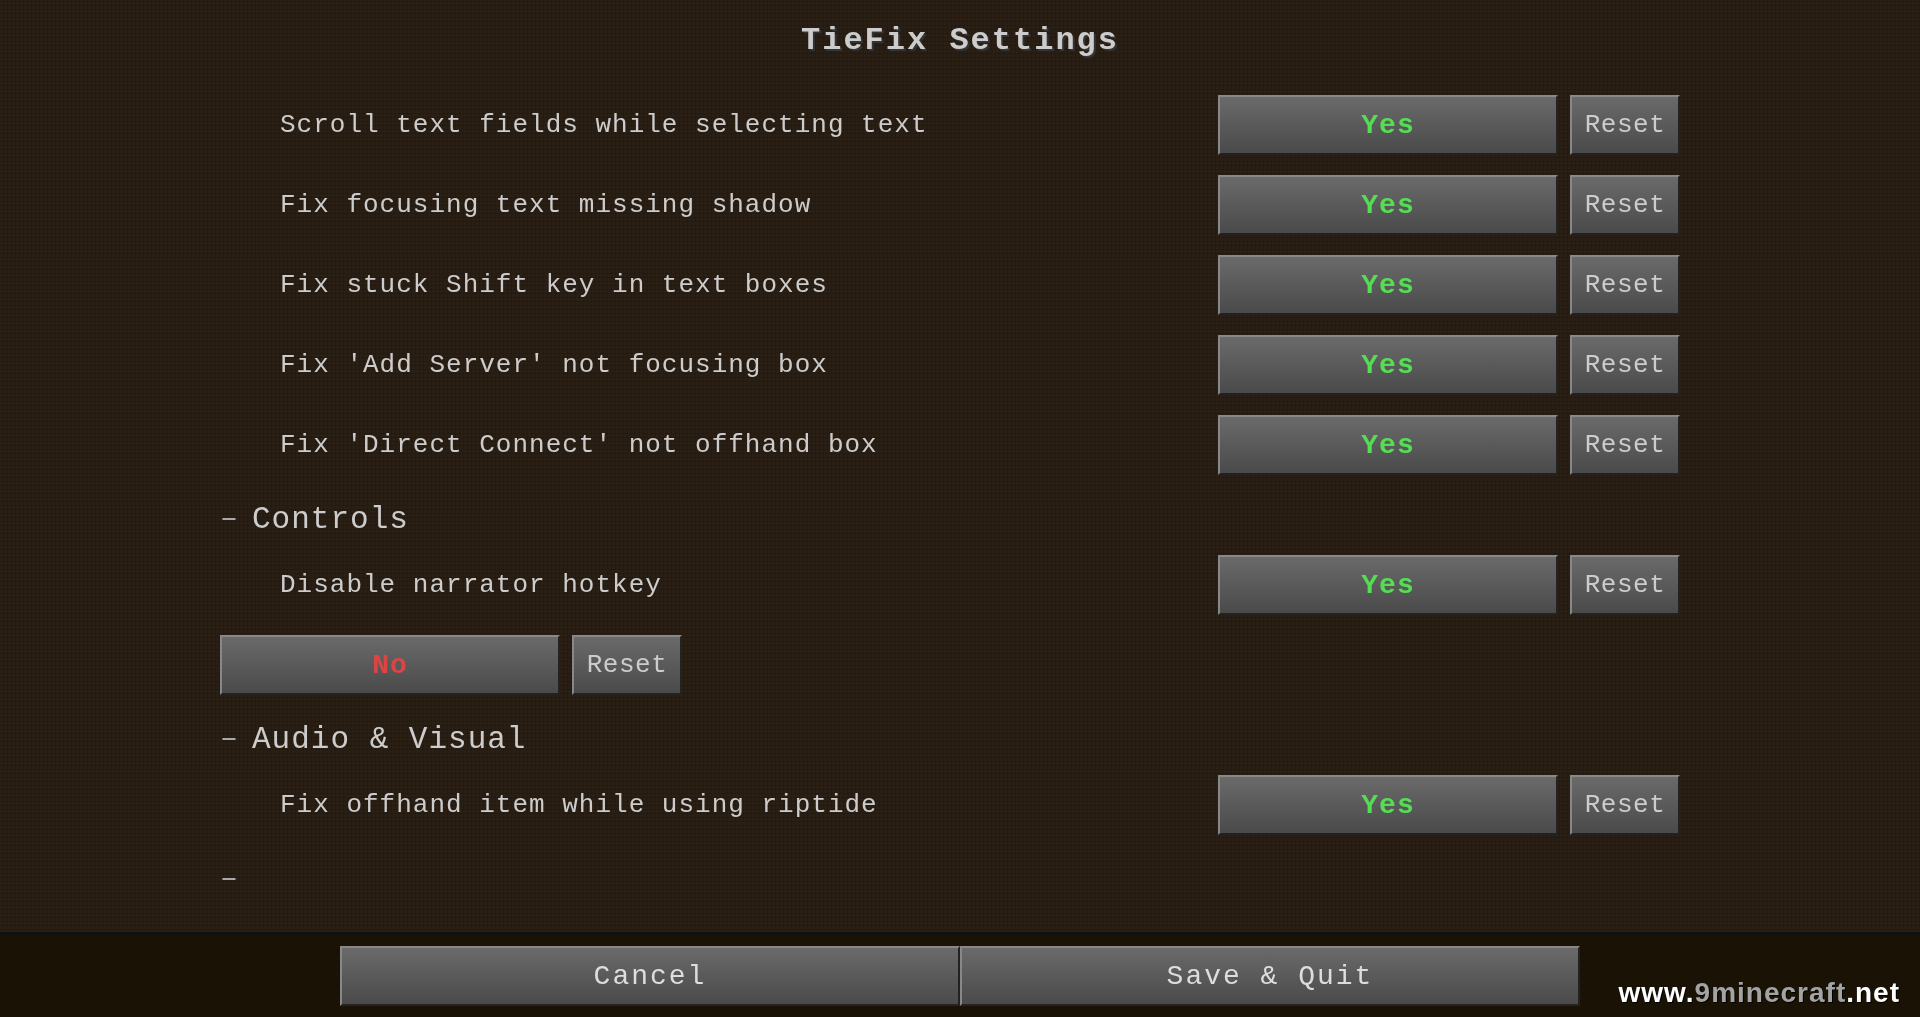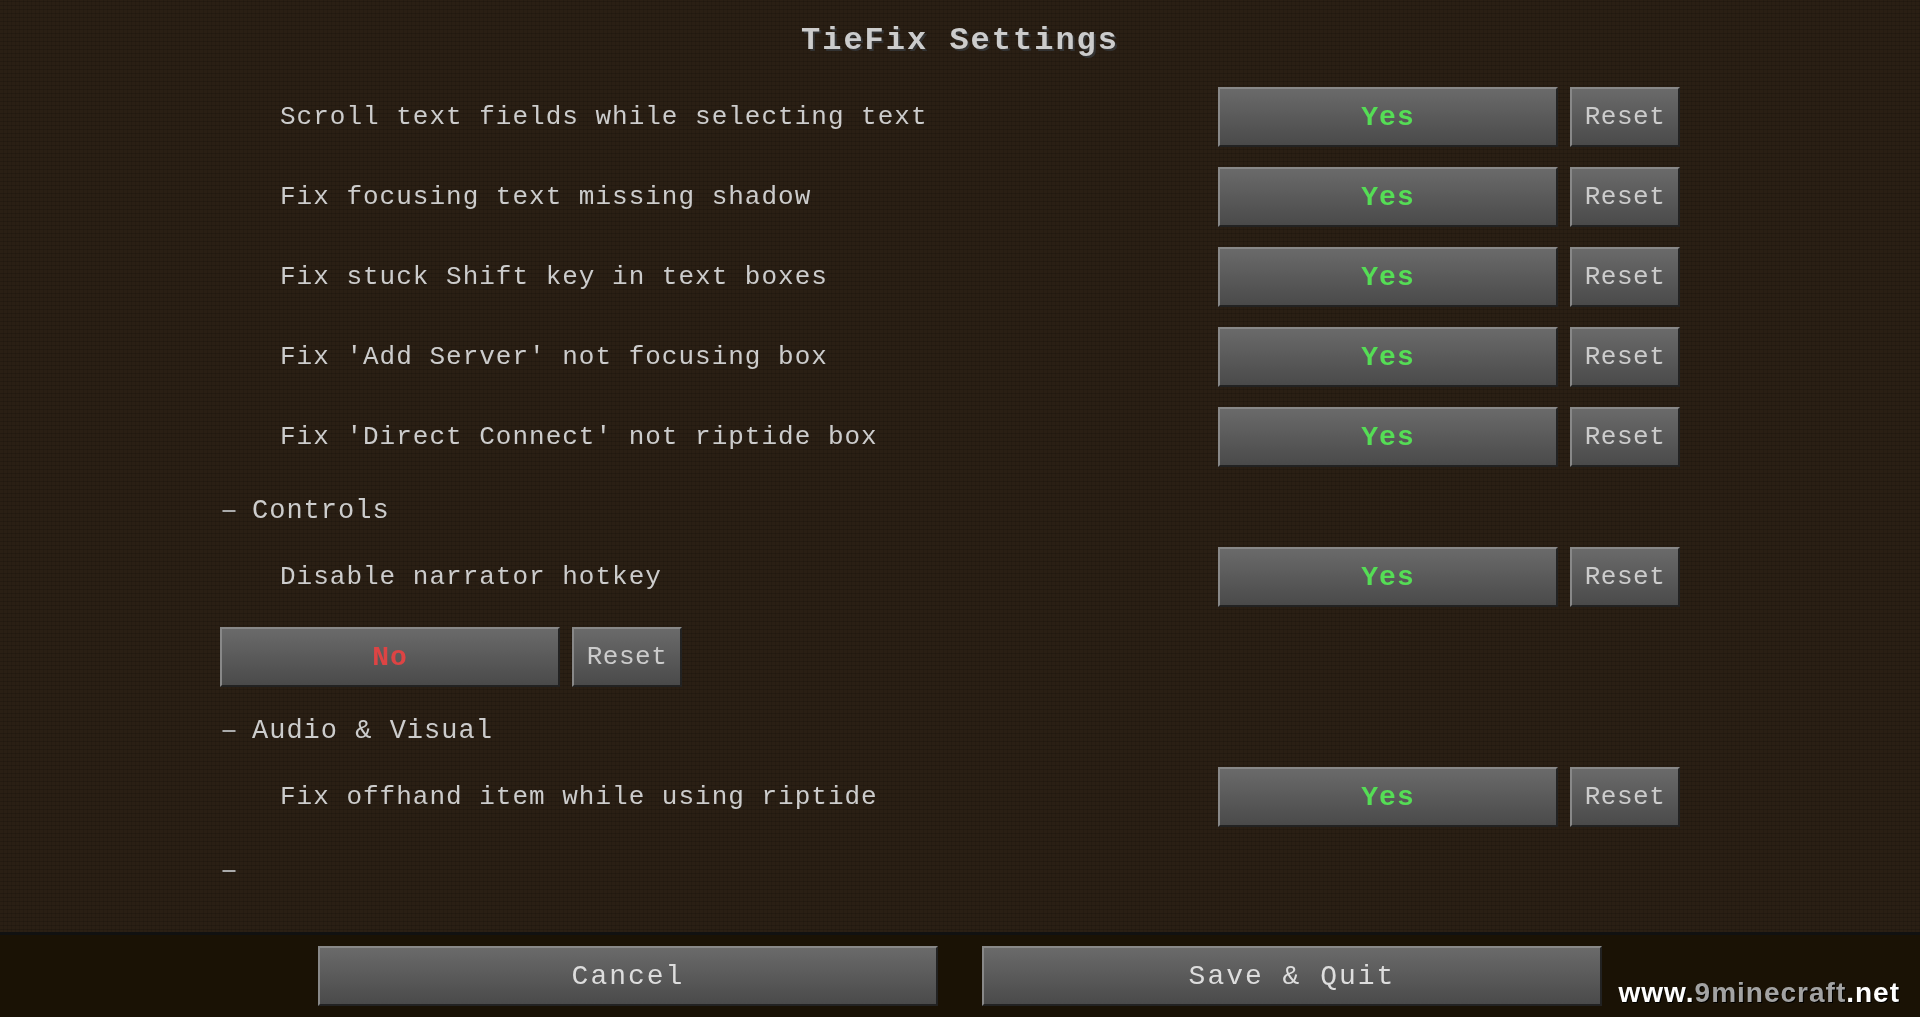--- a/index.html
+++ b/index.html
@@ -38,20 +38,21 @@
     }
 
     .page-container {
       position: relative;
       z-index: 1;
       width: 100%;
       height: 100%;
       display: flex;
       flex-direction: column;
       align-items: center;
+      gap: 8px;
     }
 
     .title {
       color: #cccccc;
       font-size: 32px;
       font-weight: bold;
       letter-spacing: 2px;
       padding: 22px 0 18px 0;
       text-shadow: 2px 2px 0 #333333;
       font-family: 'Courier New', monospace;
@@ -163,21 +164,21 @@
     }
 
     .section-minus {
       color: #aaaaaa;
       font-size: 30px;
       margin-right: 14px;
     }
 
     .section-name {
       color: #cccccc;
-      font-size: 27px;
+      font-size: 31px;
       font-family: 'Courier New', monospace;
       letter-spacing: 1px;
     }
 
     .bottom-bar {
       width: 100%;
       height: 85px;
       background: #1a1205;
       display: flex;
       align-items: center;
@@ -196,21 +197,21 @@
       border-top-color: #888;
       border-left-color: #888;
       cursor: pointer;
       display: flex;
       align-items: center;
       justify-content: center;
       color: #dddddd;
       font-family: 'Courier New', monospace;
       font-size: 28px;
       letter-spacing: 2px;
-      margin: 0 22px;
+      margin: 0 0;
     }
 
     .watermark {
       position: absolute;
       right: 20px;
       bottom: 8px;
       color: #ff6600;
       font-size: 28px;
       font-weight: bold;
       font-family: Arial, sans-serif;
@@ -253,21 +254,21 @@
       </div>
     </div>
         <div class="setting-row">
       <span class="setting-label">Fix 'Add Server' not focusing box</span>
       <div class="setting-controls">
         <button class="value-button yes">Yes</button>
         <button class="reset-button">Reset</button>
       </div>
     </div>
         <div class="setting-row">
-      <span class="setting-label">Fix 'Direct Connect' not riptide box</span>
+      <span class="setting-label">Fix 'Direct Connect' not offhand box</span>
       <div class="setting-controls">
         <button class="value-button yes">Yes</button>
         <button class="reset-button">Reset</button>
       </div>
     </div>
         <div class="section-divider">
       <span class="section-minus">–</span>
       <span class="section-name">Controls</span>
     </div>
         <div class="setting-row">

